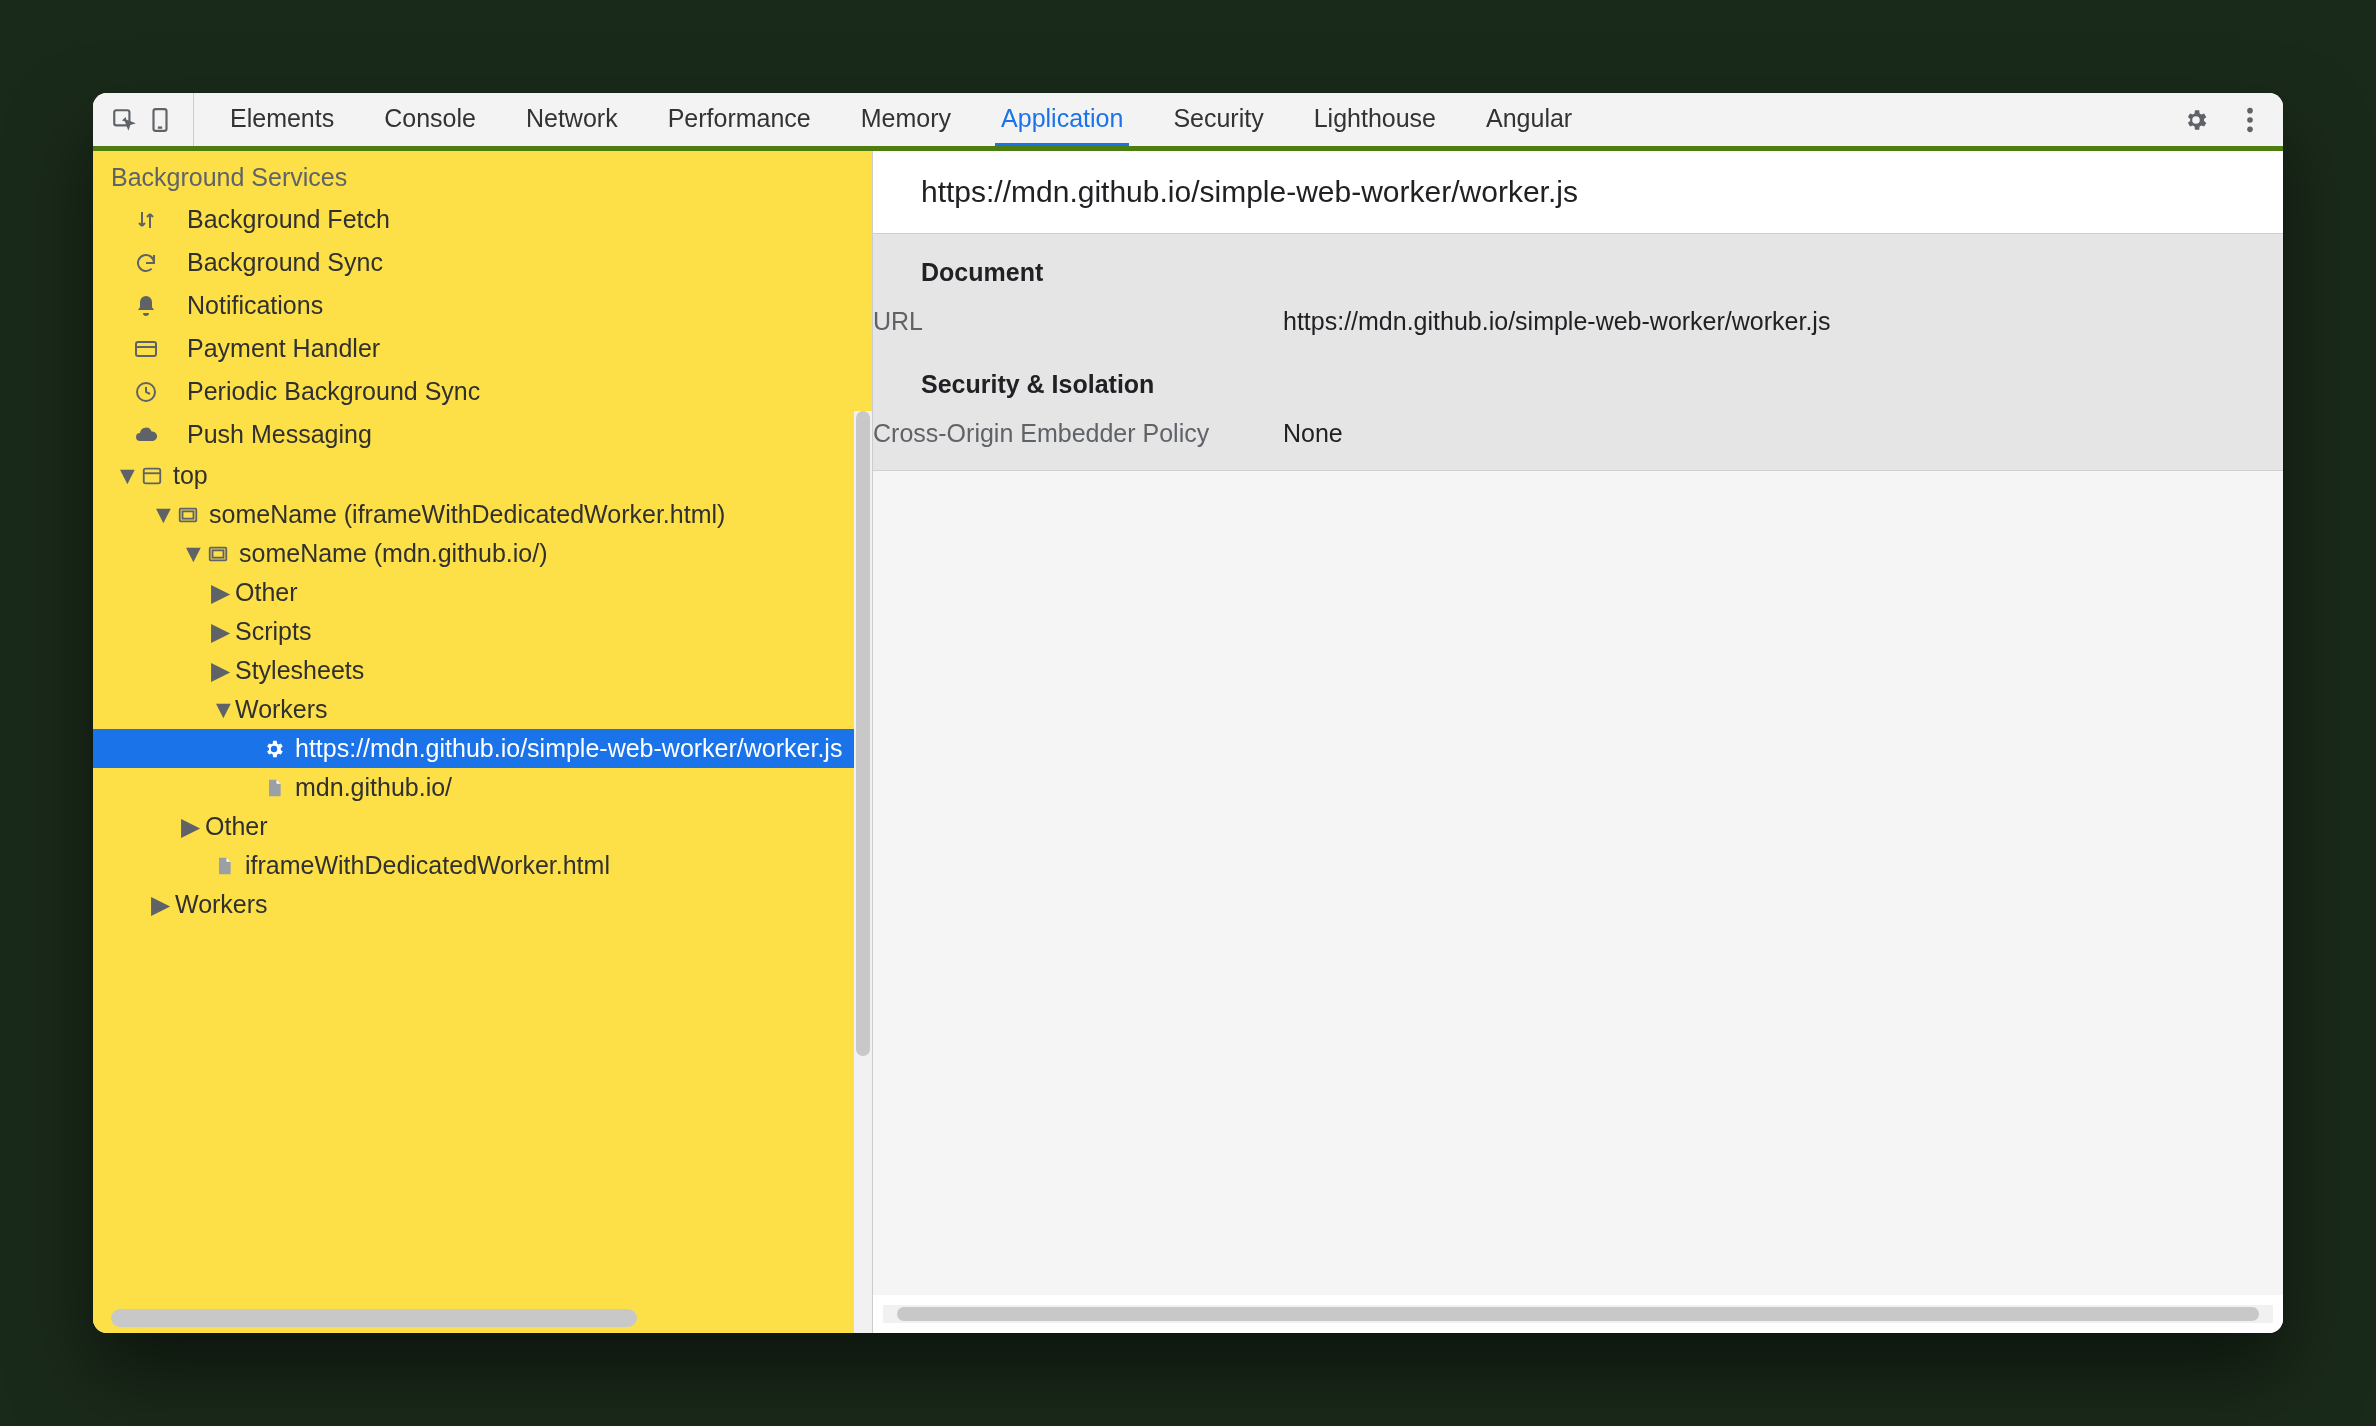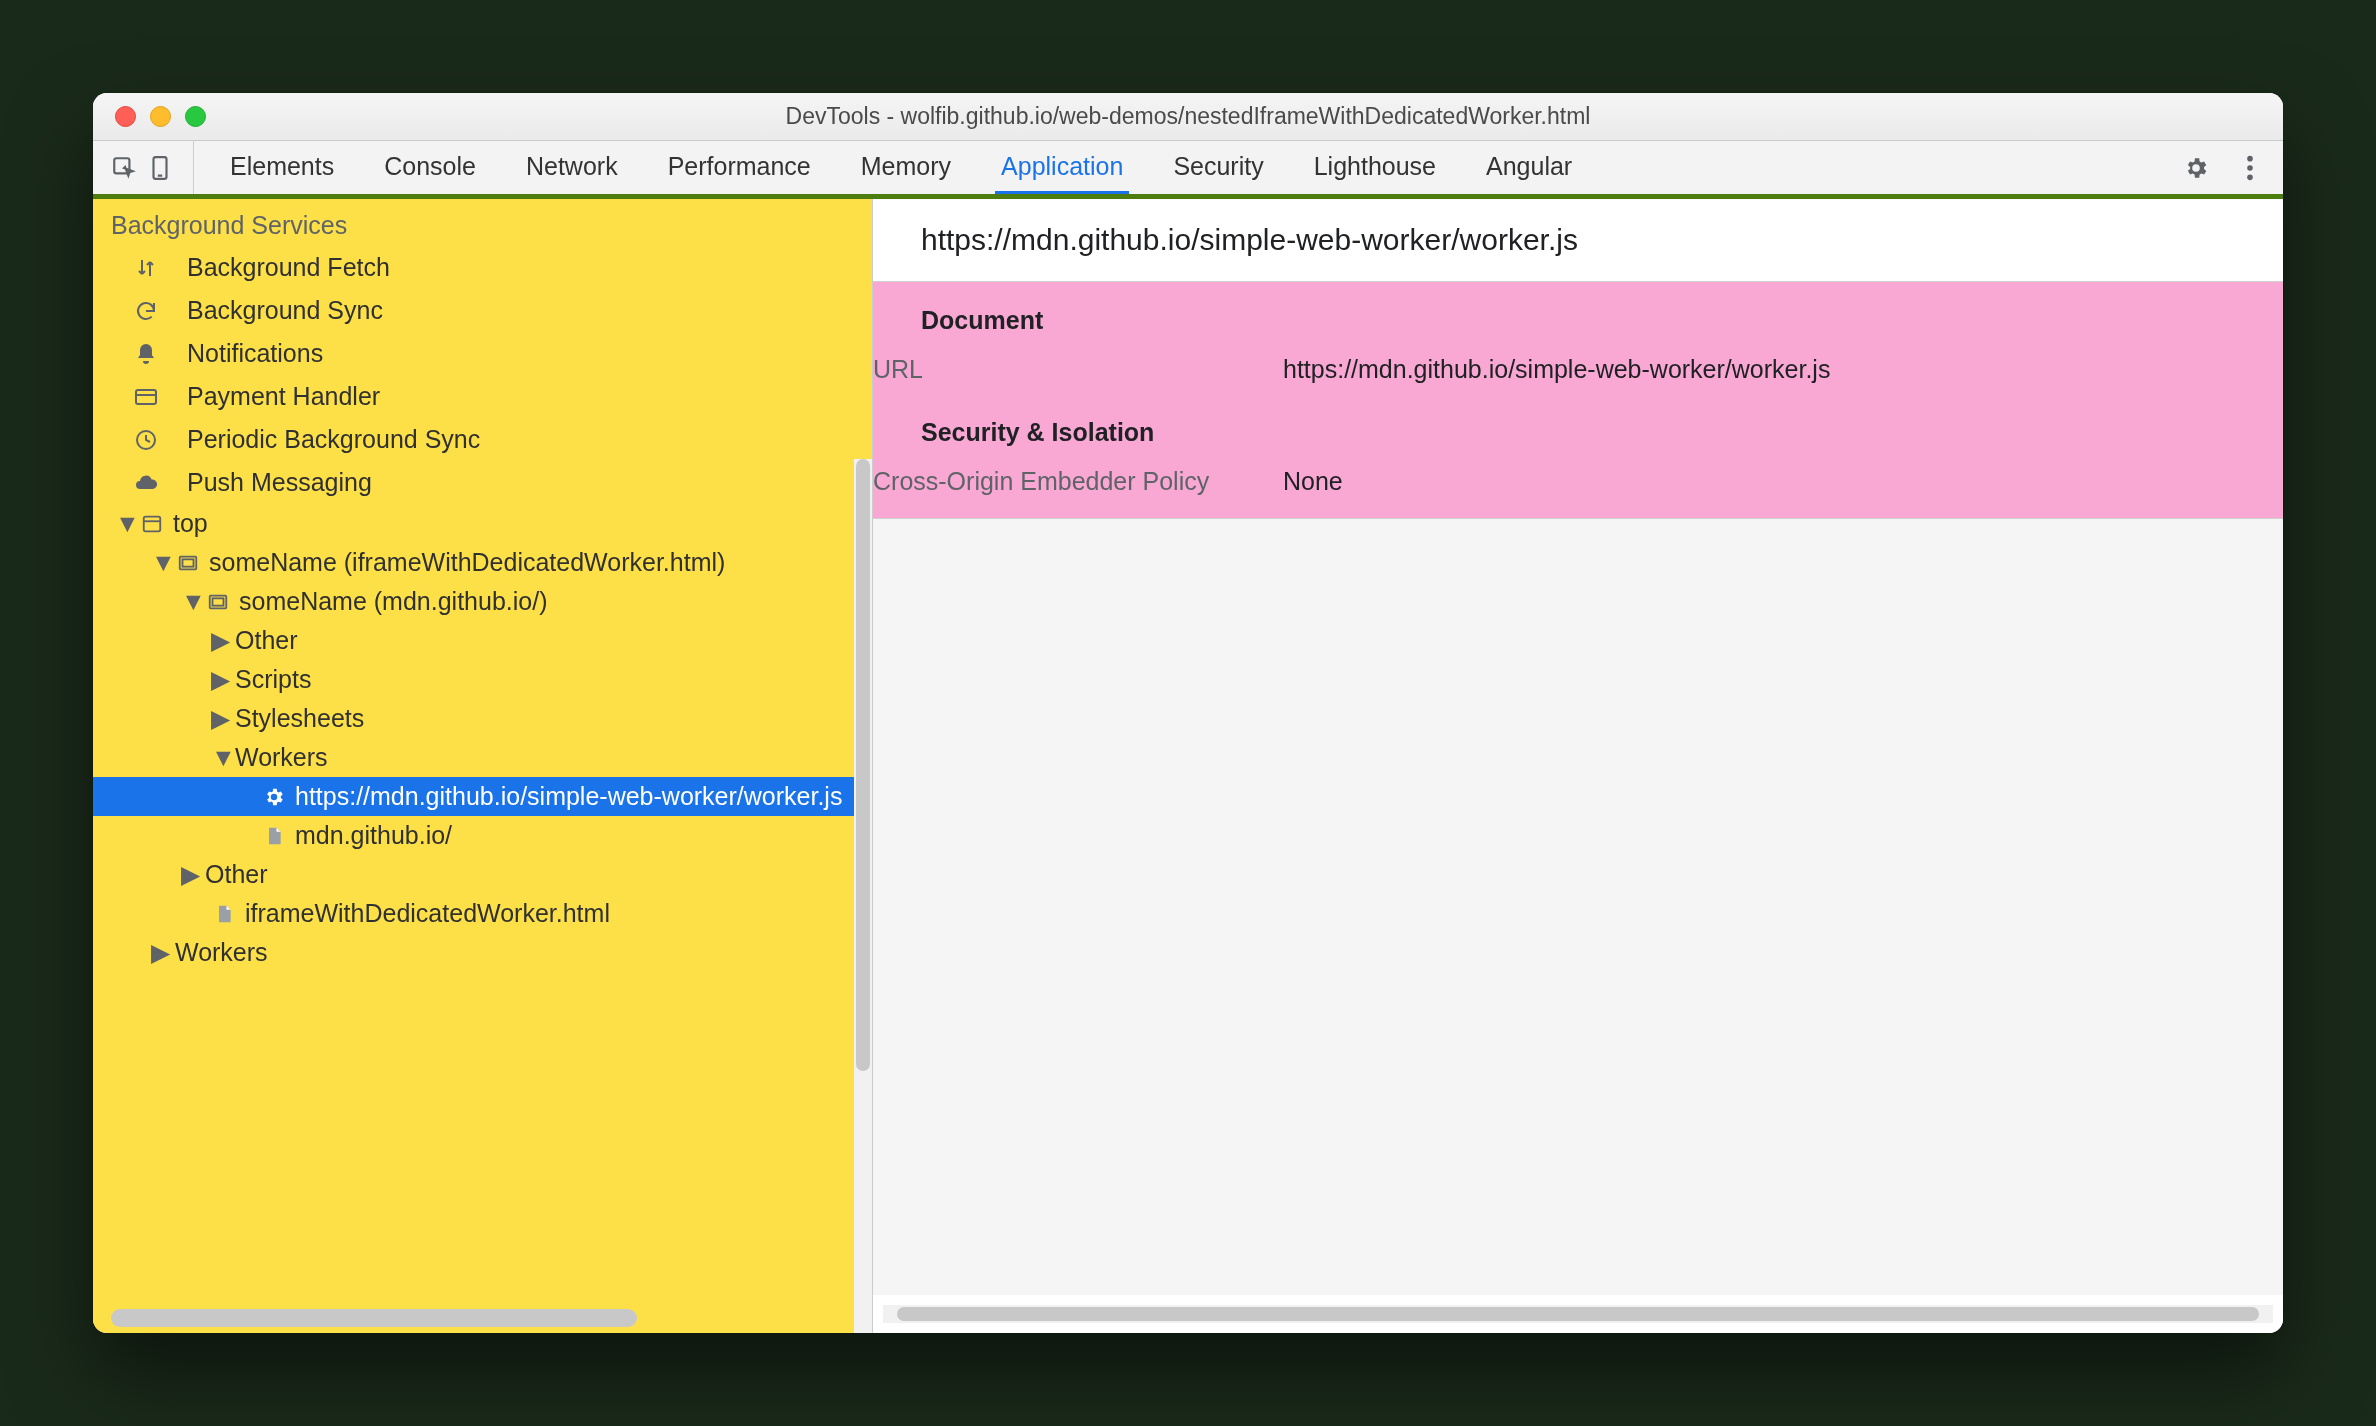--- a/index.html
+++ b/index.html
@@ -99,21 +99,21 @@
   .indent-6 { padding-left: 168px; }
   .ico { width:26px; height:26px; display:inline-flex; align-items:center; justify-content:center; color:#5f6368; }
   .tree-row.selected .ico { color:#fff; }
   .content { flex:1; display:flex; flex-direction:column; background:#fff; }
   .content-header {
     padding: 24px 28px 24px 48px;
     font-size:30px; color:#202124;
     border-bottom:1px solid #d0d0d0;
   }
   .panel {
-    background:#f9a8d4;
+    background:#e5e5e5;
   }
   .group-title { font-weight:700; color:#202124; font-size:25px; padding:24px 0 10px 48px;}
   .kv-row { display:flex; padding:10px 0 10px 0;}
   .kv-row .k { width:410px; text-align:left; color:#5f6368; font-size:25px; padding-right:18px;}
   .kv-row .v { color:#202124; font-size:25px;}
   .content-rest { flex:1; background:#f5f5f5; border-top:1px solid #d0d0d0;}
   .hscroll {
     position:absolute; bottom:6px; left:18px; right:30px; height:18px;
   }
   .hscroll .thumb {
@@ -128,28 +128,20 @@
     background:#f1f1f1;
   }
   .vscroll .thumb { width:14px; margin:0 auto; height:70%; background:#c8c8c8; border-radius:8px;}
   svg { display:block; }
 </style>
 </head>
 <body>
 
 <div class="window">
 
-  <div class="titlebar">
-    <div class="traffic">
-      <span class="close"></span>
-      <span class="min"></span>
-      <span class="max"></span>
-    </div>
-    <div class="title-text">DevTools - wolfib.github.io/web-demos/nestedIframeWithDedicatedWorker.html</div>
-  </div>
 
   <div class="tabbar">
     <div class="leftctl">
       <span class="ico">
         <svg width="26" height="26" viewBox="0 0 24 24" fill="none" stroke="#5f6368" stroke-width="2">
             <rect x="3" y="3" width="14" height="14" rx="2"></rect>
             <path d="M12 12 l8 3 -3 1 -1 3 -3 -8z" fill="#5f6368"></path>
           </svg>
       </span>
       <span class="ico">

